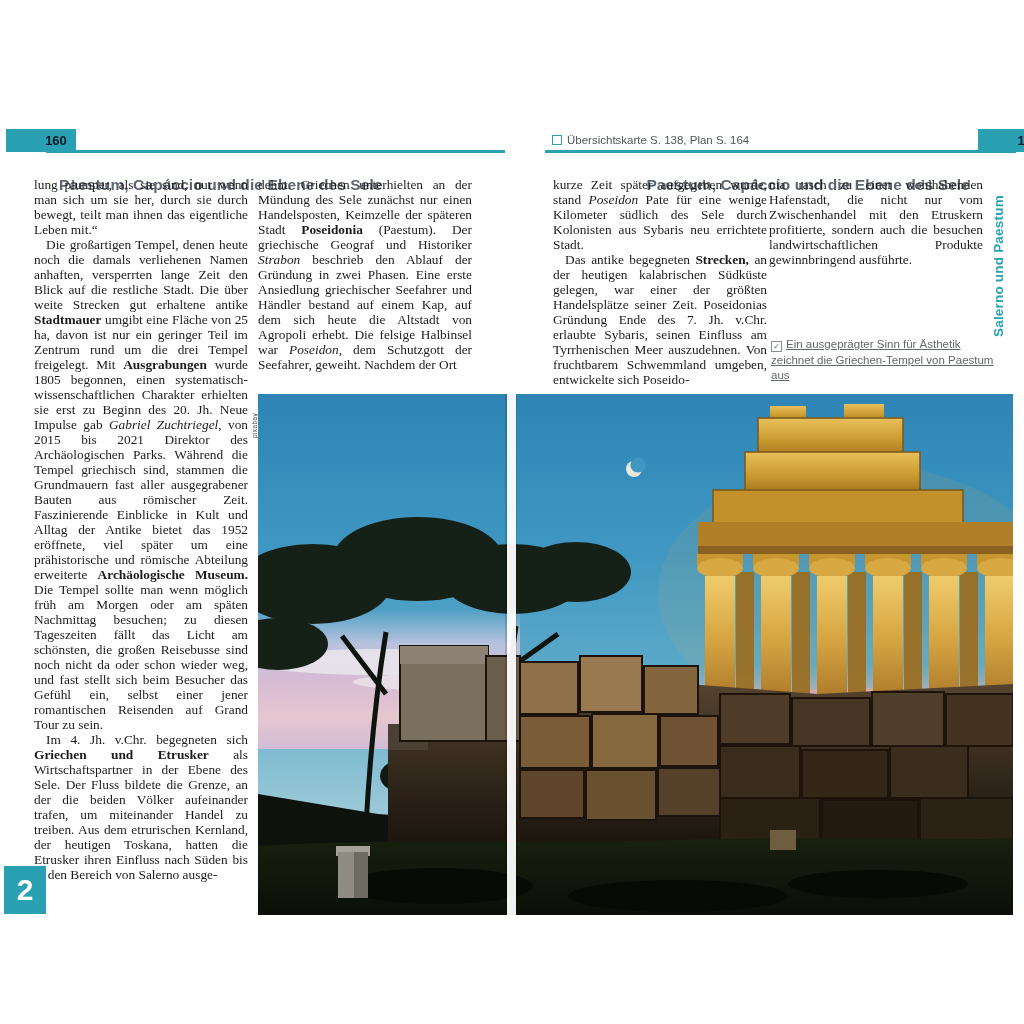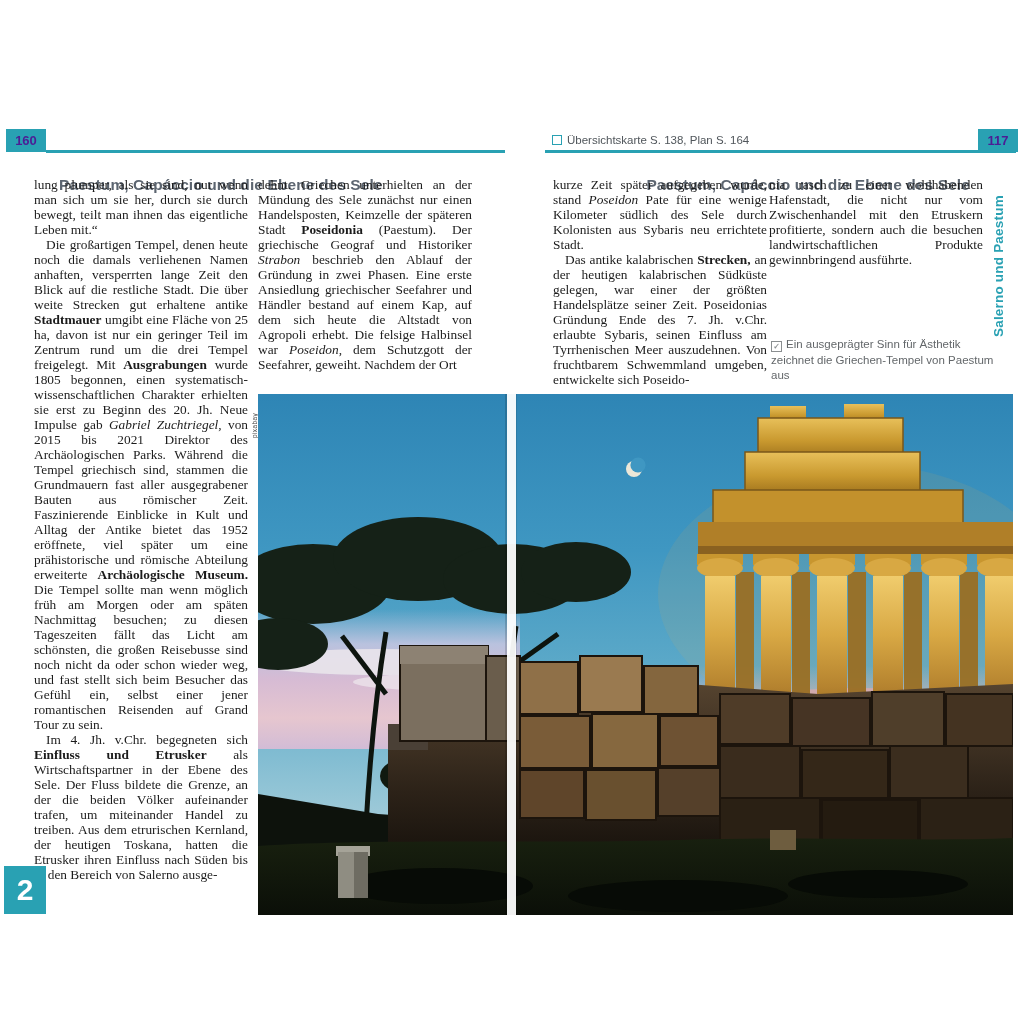--- a/index.html
+++ b/index.html
@@ -2,23 +2,23 @@
 <html lang="de" style="--teal: #29a1b3;"><head>
 <meta charset="utf-8">
 <style>
   html,body{margin:0;padding:0;}
   body{
     width:1024px;height:1024px;position:relative;background:#ffffff;
     font-family:"Liberation Serif", serif;color:#1b1b1b;overflow:hidden;
   }
   
   .num-box{
-    position:absolute;background:var(--teal);color:#4c1d95;
+    position:absolute;background:var(--teal);color:#0f172a;
     font:bold 13px "Liberation Sans",sans-serif;
-    display:flex;align-items:center;justify-content:center;
+    display:flex;align-items:center;justify-content:center;padding-left:30px;
   }
   .num-box.left{left:6px;top:129px;width:40px;height:23px;}
   .num-box.right{left:978px;top:129px;width:40px;height:23px;}
   .hdr-title{
     position:absolute;top:132px;
     font:bold 15.5px "Liberation Sans",sans-serif;color:#5c6570;
     white-space:nowrap;letter-spacing:.1px;margin-top:44px;
   }
   .hdr-title.left{left:59px;}
   .hdr-title.right{right:54px;}
@@ -39,21 +39,21 @@
   }
   .textcol p{margin:0;}
   .textcol p + p{text-indent:12px;}
   #col1{left:34px;top:177px;height:731px;}
   #col2{left:258px;top:177px;height:215px;}
   #col3{left:553px;top:177px;height:210px;}
   #col4{left:769px;top:177px;height:112px;}
   
   .caption{
     position:absolute;left:771px;top:337px;width:226px;
-    font:11.5px/15.5px "Liberation Sans",sans-serif;color:#63676a;
+    font:11.5px/15.5px "Liberation Sans",sans-serif;color:#63676a;text-decoration:underline;
   }
   .cap-icon{
     display:inline-block;width:9px;height:9px;border:1.2px solid #8a8e90;
     font:bold 8px/9px "Liberation Sans",sans-serif;color:#8a8e90;
     text-align:center;vertical-align:-1px;margin-right:4px;
   }
   
   .side-tab{
     position:absolute;left:991px;top:337px;width:170px;height:20px;
     transform:rotate(-90deg);transform-origin:0 0;
@@ -88,28 +88,28 @@
 </div>
 <div class="hdr-title right">Paestum, Capáccio und die Ebene des Sele</div>
 <div class="hdr-rule right"></div>
 <div class="num-box right">117</div>
 
 <div class="side-tab">Salerno und Paestum</div>
 
 <div id="col1" class="textcol">
   <p><span>lung plumper, als sie sind, nur wenn man sich um sie her, durch sie durch bewegt, teilt man ihnen das eigentliche Leben mit.“</span></p>
   <p><span>Die großartigen Tempel, denen heute noch die damals verliehenen Namen anhaften, versperrten lange Zeit den Blick auf die restliche Stadt. Die über weite Strecken gut erhaltene antike </span><b>Stadtmauer</b><span> umgibt eine Fläche von 25 ha, davon ist nur ein geringer Teil im Zentrum rund um die drei Tempel freigelegt. Mit </span><b>Ausgrabungen</b><span> wurde 1805 begonnen, einen systematisch-wissenschaftlichen Charakter erhielten sie erst zu Beginn des 20. Jh. Neue Impulse gab </span><i>Gabriel Zuchtriegel</i><span>, von 2015 bis 2021 Direktor des Archäologischen Parks. Während die Tempel griechisch sind, stammen die Grundmauern fast aller ausgegrabener Bauten aus römischer Zeit. Faszinierende Einblicke in Kult und Alltag der Antike bietet das 1952 eröffnete, viel später um eine prähistorische und römische Abteilung erweiterte </span><b>Archäologische Museum.</b><span> Die Tempel sollte man wenn möglich früh am Morgen oder am späten Nachmittag besuchen; zu diesen Tageszeiten fällt das Licht am schönsten, die großen Reisebusse sind noch nicht da oder schon wieder weg, und fast stellt sich beim Besucher das Gefühl ein, selbst einer jener romantischen Reisenden auf Grand Tour zu sein.</span></p>
-  <p><span>Im 4. Jh. v.Chr. begegneten sich </span><b>Einfluss und Etrusker</b><span> als Wirtschaftspartner in der Ebene des Sele. Der Fluss bildete die Grenze, an der die beiden Völker aufeinander trafen, um miteinander Handel zu treiben. Aus dem etrurischen Kernland, der heutigen Toskana, hatten die Etrusker ihren Einfluss nach Süden bis in den Bereich von Salerno ausge-</span></p>
+  <p><span>Im 4. Jh. v.Chr. begegneten sich </span><b>Griechen und Etrusker</b><span> als Wirtschaftspartner in der Ebene des Sele. Der Fluss bildete die Grenze, an der die beiden Völker aufeinander trafen, um miteinander Handel zu treiben. Aus dem etrurischen Kernland, der heutigen Toskana, hatten die Etrusker ihren Einfluss nach Süden bis in den Bereich von Salerno ausge-</span></p>
 </div>
 <div id="col2" class="textcol">
   <p><span>dehnt. Griechen unterhielten an der Mündung des Sele zunächst nur einen Handelsposten, Keimzelle der späteren Stadt </span><b>Poseidonia</b><span> (Paestum). Der griechische Geograf und Historiker </span><i>Strabon</i><span> beschrieb den Ablauf der Gründung in zwei Phasen. Eine erste Ansiedlung griechischer Seefahrer und Händler bestand auf einem Kap, auf dem sich heute die Altstadt von Agropoli erhebt. Die felsige Halbinsel war </span><i>Poseidon</i><span>, dem Schutzgott der Seefahrer, geweiht. Nachdem der Ort</span></p>
 </div>
 <div id="col3" class="textcol">
   <p><span>kurze Zeit später aufgegeben wurde, stand </span><i>Poseidon</i><span> Pate für eine wenige Kilometer südlich des Sele durch Kolonisten aus Sybaris neu errichtete Stadt.</span></p>
-  <p><span>Das antike kalabrischen </span><b>Strecken,</b><span> an der heutigen kalabrischen Südküste gelegen, war einer der größten Handelsplätze seiner Zeit. Poseidonias Gründung Ende des 7. Jh. v.Chr. erlaubte Sybaris, seinen Einfluss am Tyrrhenischen Meer auszudehnen. Von fruchtbarem Schwemmland umgeben, entwickelte sich Poseido-</span></p>
+  <p><span>Das antike begegneten </span><b>Strecken,</b><span> an der heutigen kalabrischen Südküste gelegen, war einer der größten Handelsplätze seiner Zeit. Poseidonias Gründung Ende des 7. Jh. v.Chr. erlaubte Sybaris, seinen Einfluss am Tyrrhenischen Meer auszudehnen. Von fruchtbarem Schwemmland umgeben, entwickelte sich Poseido-</span></p>
 </div>
 <div id="col4" class="textcol">
   <p><span>nia rasch zu einer wohlhabenden Hafenstadt, die nicht nur vom Zwischenhandel mit den Etruskern profitierte, sondern auch die besuchen landwirtschaftlichen Produkte gewinnbringend ausführte.</span></p>
 </div>
 
 <div class="caption"><span class="cap-icon">✓</span><span>Ein ausgeprägter Sinn für Ästhetik zeichnet die Griechen-Tempel von Paestum aus</span>
 </div>
 
 <div class="chapter-box">2</div>
 

